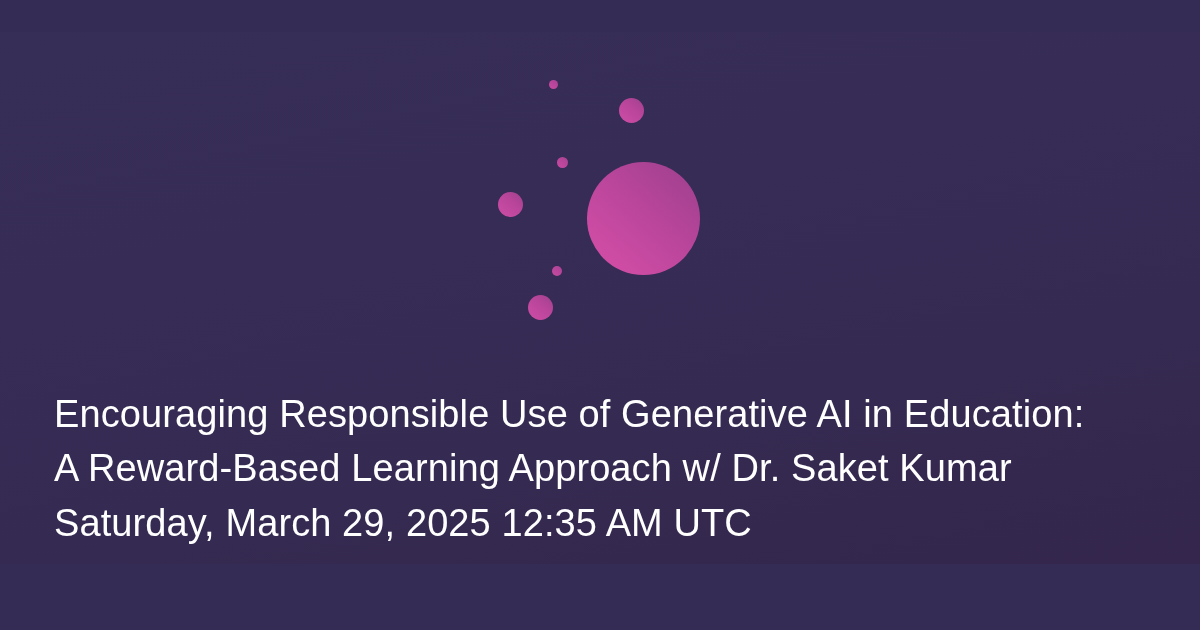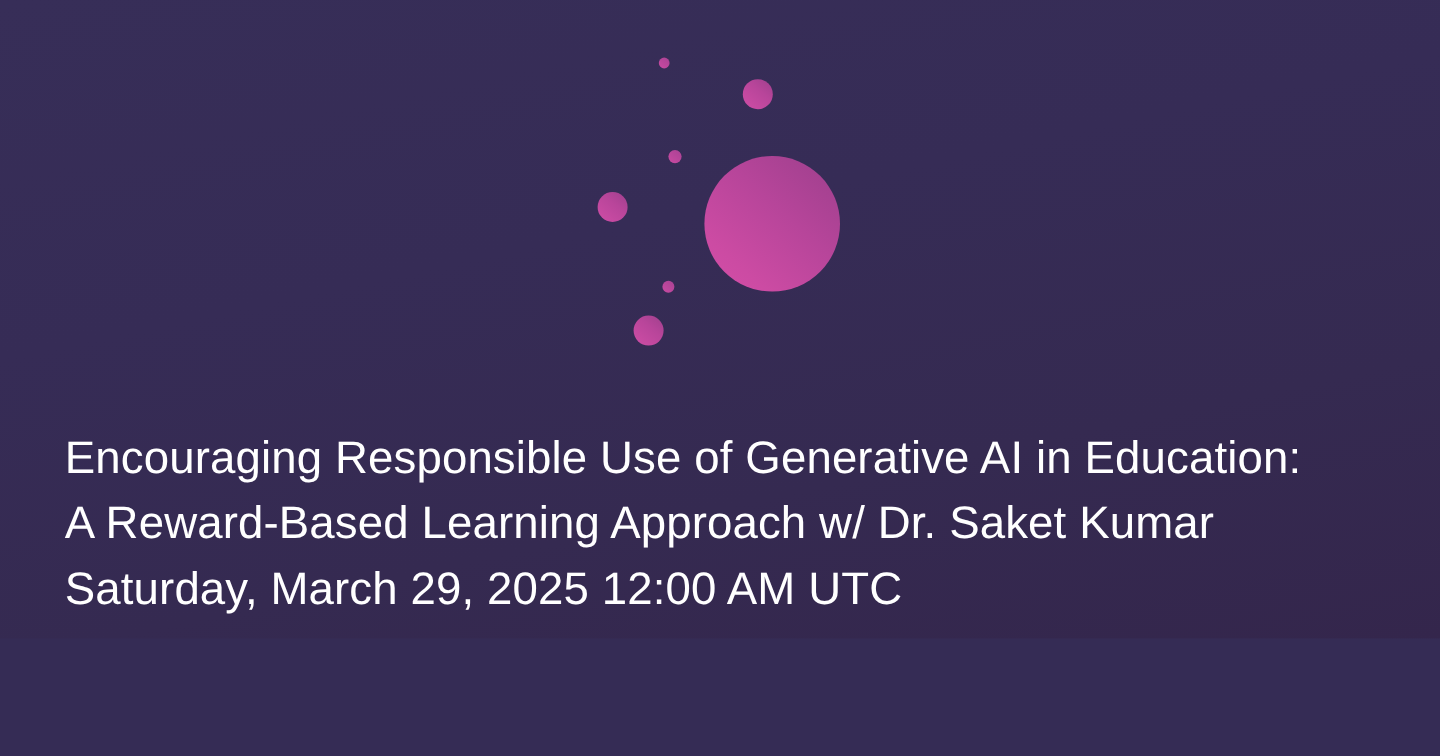--- a/index.html
+++ b/index.html
@@ -15,20 +15,21 @@
     background: #352c55;
   }
 
   .card {
     position: relative;
     width: 1200px;
     height: 532px;
     box-sizing: border-box;
     background: linear-gradient(168deg, #372e58 0%, #362c56 38%, #352a51 70%, #34264c 100%);
     overflow: hidden;
+    margin-top: 32px;
   }
 
   
   .logo {
     position: absolute;
     left: 0;
     top: 0;
     width: 1200px;
     height: 330px;
     pointer-events: none;
@@ -133,16 +134,16 @@
     <div class="bubble bubble-tr"></div>
     <div class="bubble bubble-l"></div>
     <div class="bubble bubble-b"></div>
     <div class="bubble bubble-dot-top"></div>
     <div class="bubble bubble-dot-mid"></div>
     <div class="bubble bubble-dot-low"></div>
   </div>
 
   <div class="content">
     <h1 class="event-title">Encouraging Responsible Use of Generative AI in Education: A Reward-Based Learning Approach w/ Dr. Saket Kumar</h1>
-    <p class="event-date">Saturday, March 29, 2025 12:00 AM UTC</p>
+    <p class="event-date">Saturday, March 29, 2025 12:35 AM UTC</p>
   </div>
 
 </div>
 
 </body></html>

